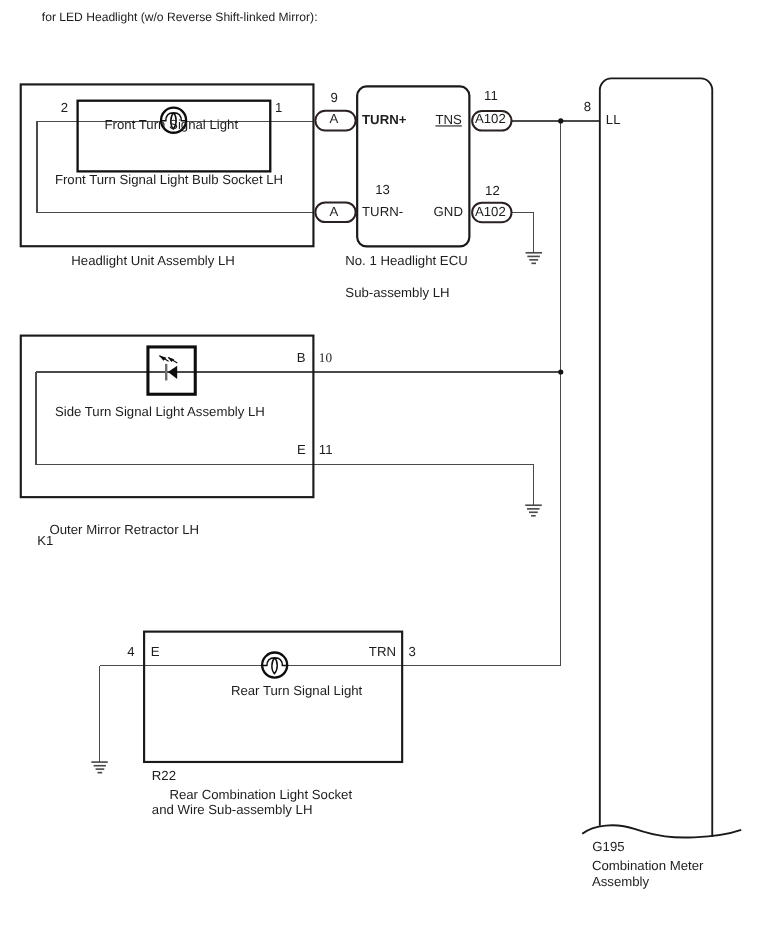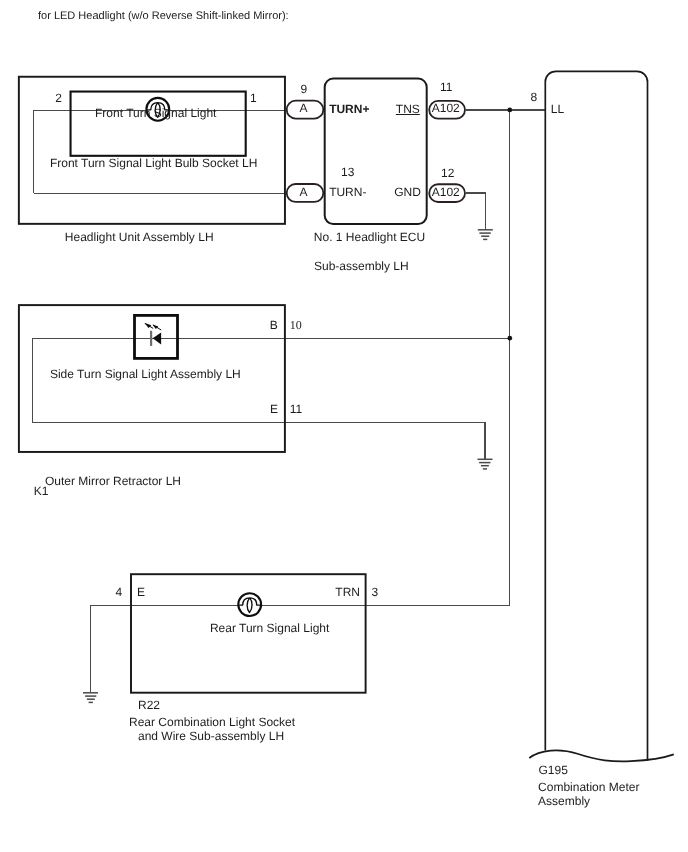--- a/index.html
+++ b/index.html
@@ -141,21 +141,21 @@
 <div class="t" style="left:49.96px;top:368.1px;">Side Turn Signal Light Assembly LH</div>
 <div class="t" style="left:33.82px;top:485px;">K1</div>
 <div class="t" style="left:45px;top:474.7px;">Outer Mirror Retractor LH</div>
 
 <div class="t" style="left:115.62px;top:585.6px;">4</div>
 <div class="t" style="left:137.12px;top:585.6px;">E</div>
 <div class="t" style="left:335.33px;top:585.6px;">TRN</div>
 <div class="t" style="left:371.44px;top:585.6px;">3</div>
 <div class="t" style="left:177.92px;top:621.9px;margin-left:32px;">Rear Turn Signal Light</div>
 <div class="t" style="left:138.02px;top:699.2px;">R22</div>
-<div class="t" style="left:129px;top:715.5px;">Rear Combination Light Socket</div>
+<div class="t" style="left:154px;top:715.5px;">Rear Combination Light Socket</div>
 <div class="t" style="left:138.02px;top:729.5px;">and Wire Sub-assembly LH</div>
 
 <div class="t" style="left:530.58px;top:91.2px;">8</div>
 <div class="t" style="left:550.72px;top:103.0px;">LL</div>
 <div class="t" style="left:538.50px;top:764.1px;">G195</div>
 <div class="t" style="left:538.09px;top:780.6px;">Combination Meter</div>
 <div class="t" style="left:538.09px;top:794.6px;">Assembly</div>
 
 </div>
 

